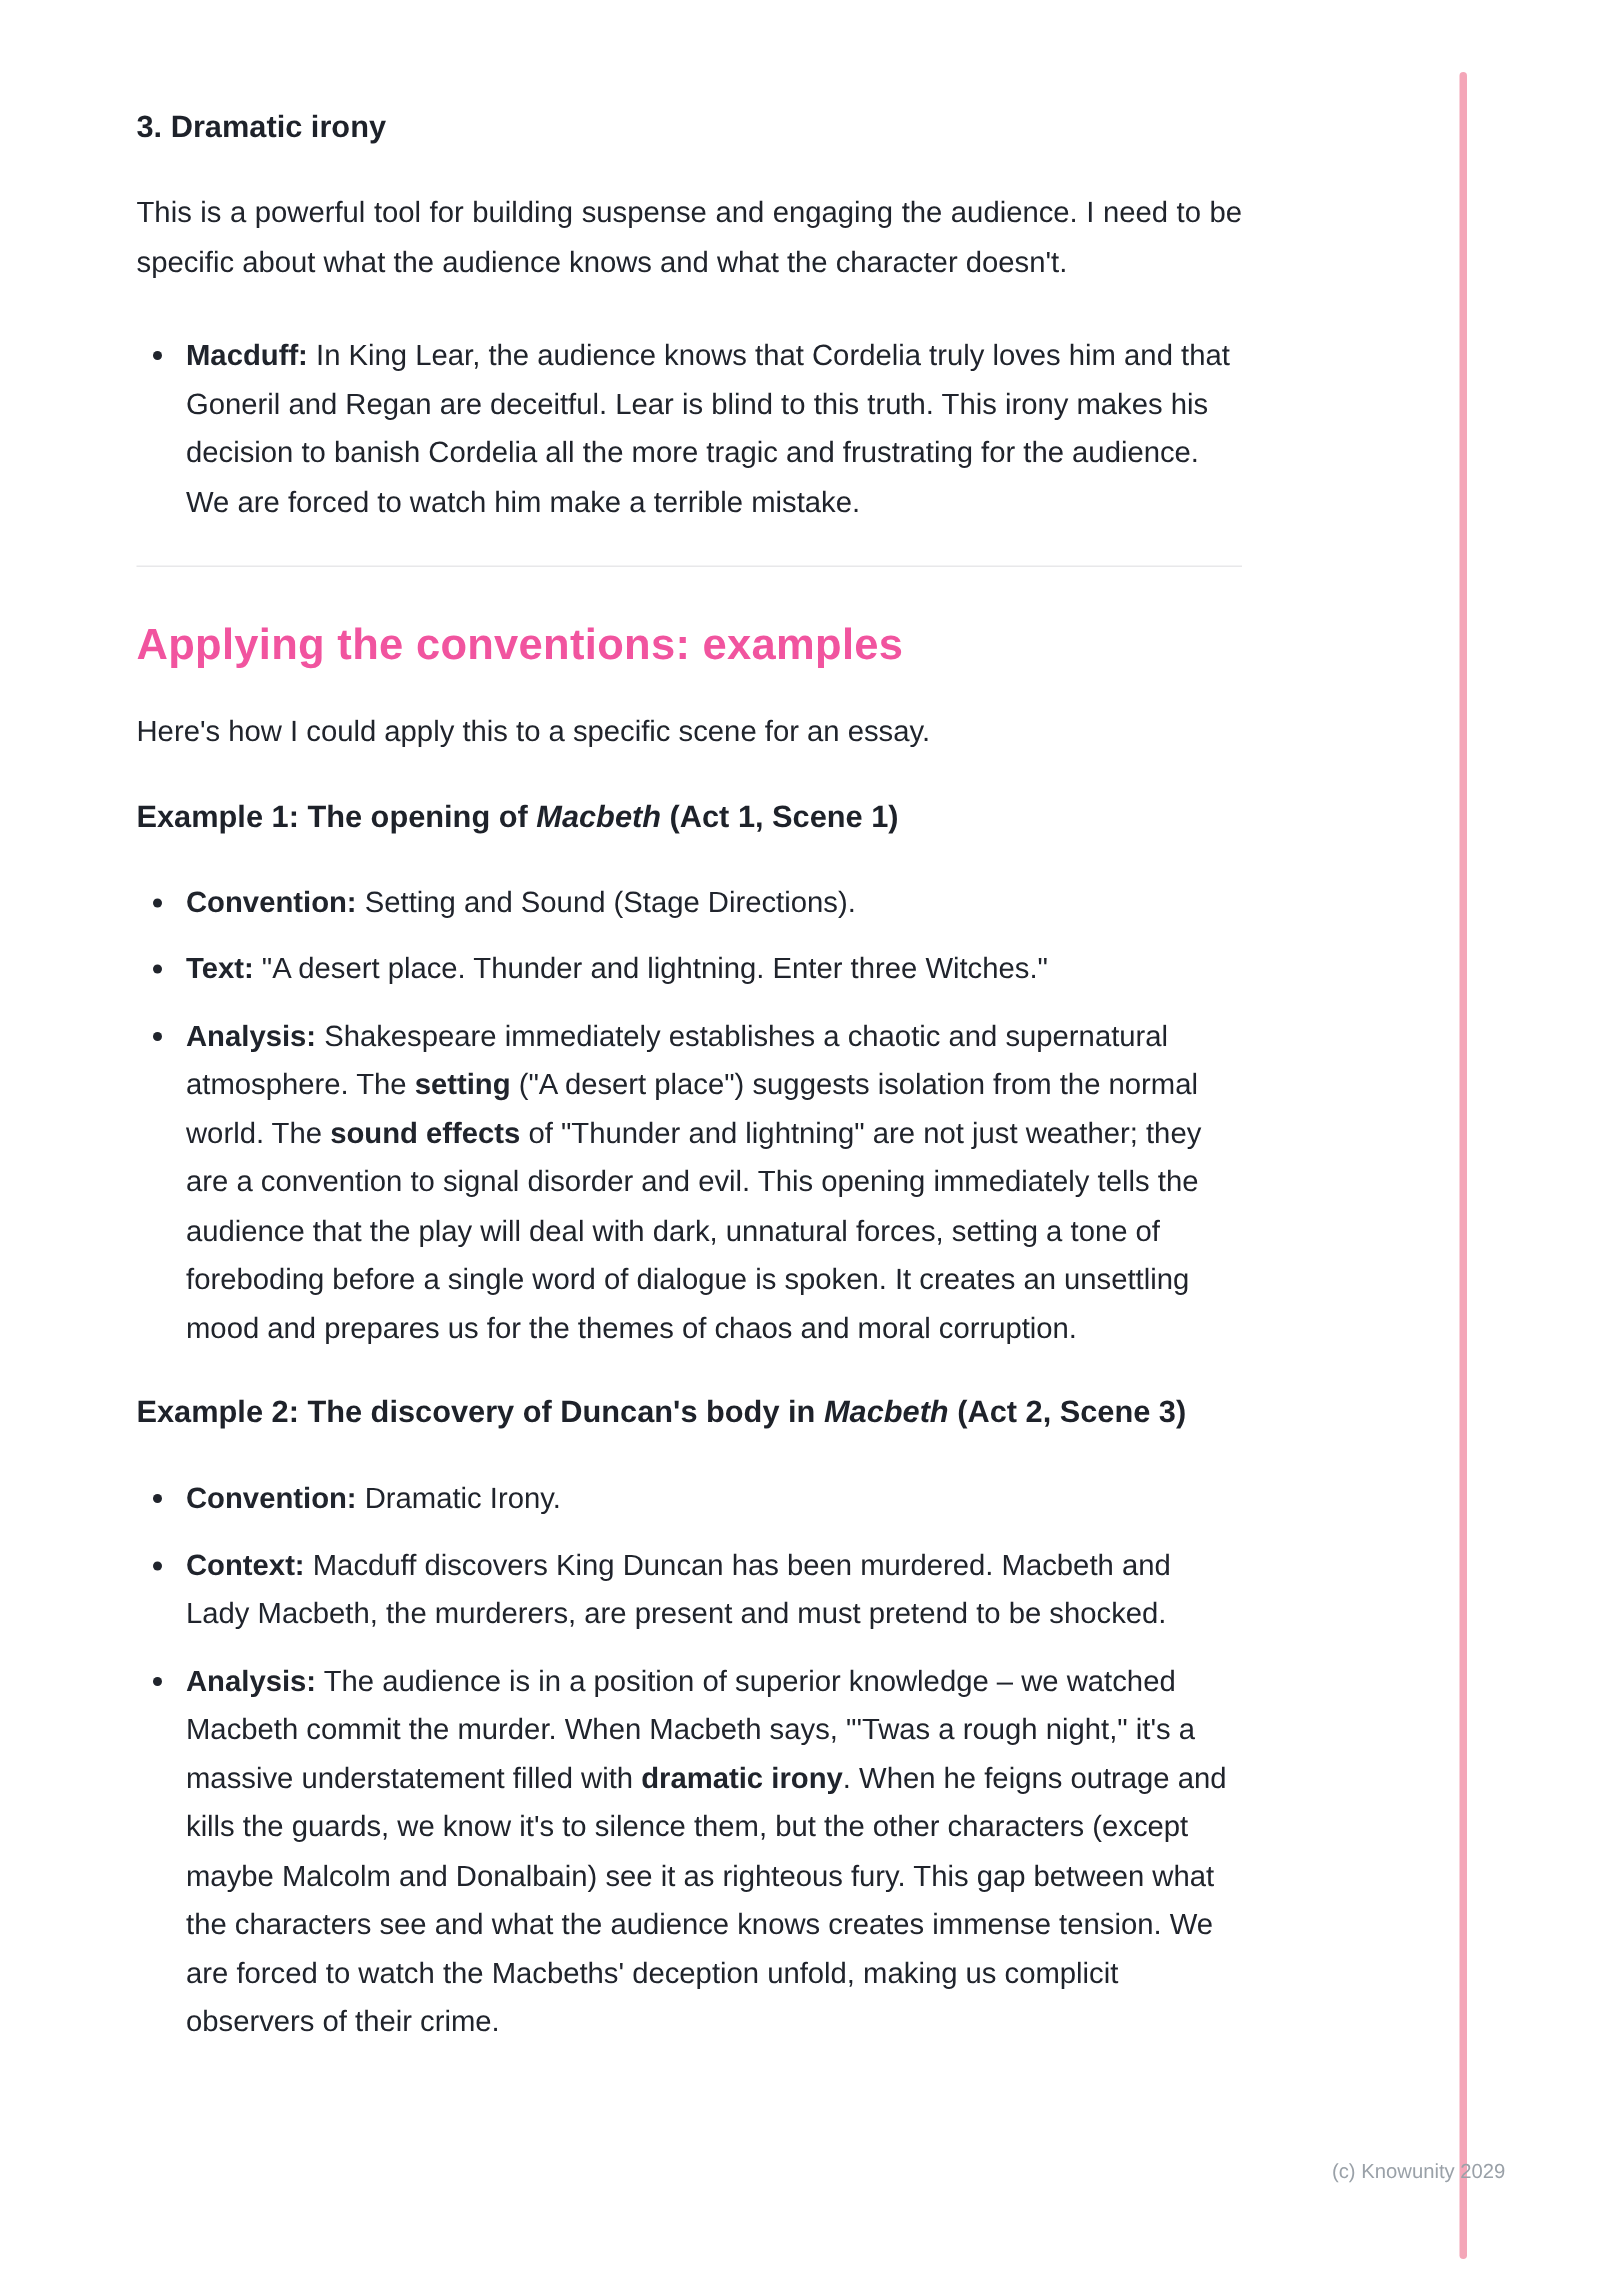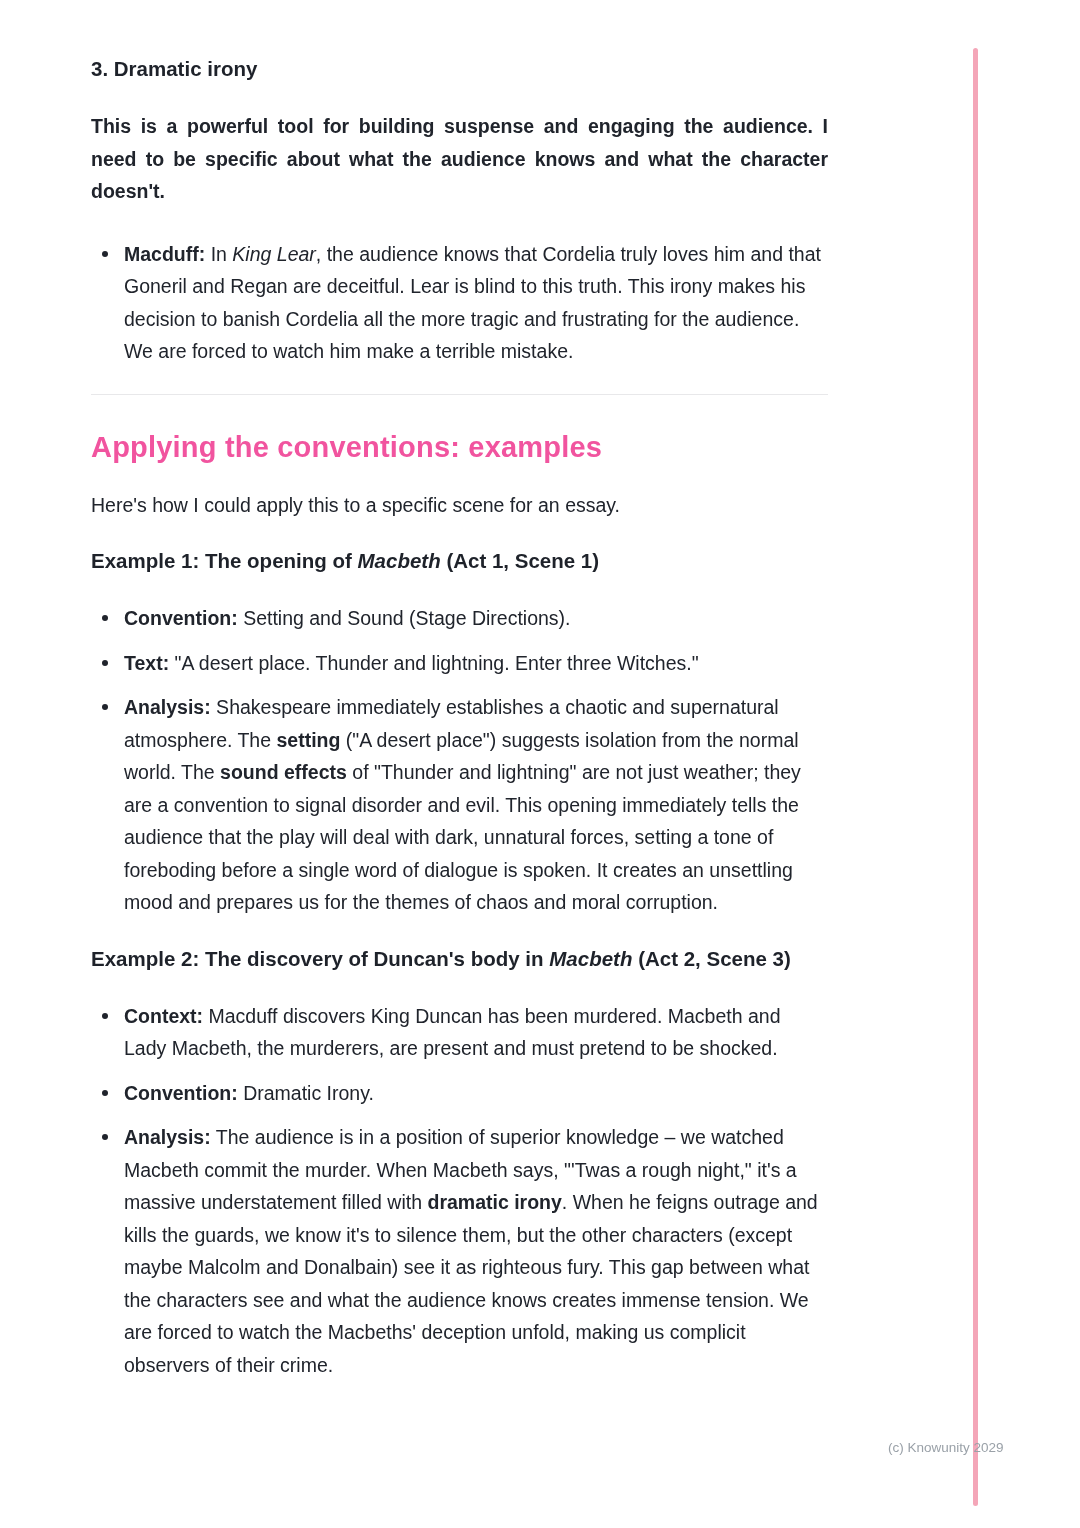--- a/index.html
+++ b/index.html
@@ -7,28 +7,28 @@
   body {
     width: 1080px; height: 1528px;
     font-family: "Liberation Sans", sans-serif;
     position: relative; overflow: hidden;
   }
   .page {
     position: relative; width: 1080px; height: 1528px;
     background: #ffffff; overflow: hidden;
   }
   .content {
-    position: absolute; left: 91px; top: 56px; width: 737px;
+    position: absolute; left: 91px; top: 72px; width: 737px;
     color: #20242c; font-size: 19.5px; line-height: 32.5px;
   }
   .h-small {
     font-size: 20.5px; line-height: 26px; font-weight: 700;
     color: #1e222a; margin: 0 0 28px 0;
   }
-  .p-intro { text-align: justify; margin: 1px 0 30px 0; font-weight: bold; }
+  .p-intro { text-align: justify; margin: 1px 0 30px 0; }
   .p-lead  { margin: 0 0 26px 0; }
   .content ul { list-style: none; margin: 0 0 26px 0; padding: 0; }
   .content li { position: relative; padding-left: 33px; }
   .content li + li { margin-top: 12px; }
   .content li::before {
     content: ""; position: absolute; left: 11px; top: 13px;
     width: 6px; height: 6px; border-radius: 50%; background: #20242c;
   }
   hr.divider {
     border: none; border-top: 1px solid #e8e8ea;
@@ -36,21 +36,21 @@
   }
   .h-pink {
     font-size: 29px; line-height: 36px; font-weight: 700;
     color: #f1549f; margin: 0 0 24px 0; letter-spacing: 0.2px;
   }
   .h-example {
     font-size: 20.5px; line-height: 28px; font-weight: 700;
     color: #1e222a; margin: 0 0 27px 0;
   }
   .b  { font-weight: 700; }
-  .i  { font-style: italic; }
+  .i  { }
   .bi { font-weight: 700; font-style: italic; }
   .side-rule {
     position: absolute; left: 973px; top: 48px;
     width: 5px; height: 1458px;
     background: #f4a6b8; border-radius: 3px; z-index: 1;
   }
   .watermark {
     position: absolute; left: 888px; top: 1440px;
     font-size: 13.5px; line-height: 16px; color: #9aa1a8; z-index: 2;
   }
@@ -84,19 +84,19 @@
 
     <ul>
       <li><span class="b">Convention:</span><span> Setting and Sound (Stage Directions).</span></li>
       <li><span class="b">Text:</span><span> "A desert place. Thunder and lightning. Enter three Witches."</span></li>
       <li><span class="b">Analysis:</span><span> Shakespeare immediately establishes a chaotic and supernatural atmosphere. The </span><span class="b">setting</span><span> ("A desert place") suggests isolation from the normal world. The </span><span class="b">sound effects</span><span> of "Thunder and lightning" are not just weather; they are a convention to signal disorder and evil. This opening immediately tells the audience that the play will deal with dark, unnatural forces, setting a tone of foreboding before a single word of dialogue is spoken. It creates an unsettling mood and prepares us for the themes of chaos and moral corruption.</span></li>
     </ul>
 
     <h4 class="h-example"><span>Example 2: The discovery of Duncan's body in </span><span class="bi">Macbeth</span><span> (Act 2, Scene 3)</span></h4>
 
     <ul>
+      <li><span class="b">Convention:</span><span> Dramatic Irony.</span></li>
       <li><span class="b">Context:</span><span> Macduff discovers King Duncan has been murdered. Macbeth and Lady Macbeth, the murderers, are present and must pretend to be shocked.</span></li>
-      <li><span class="b">Convention:</span><span> Dramatic Irony.</span></li>
       <li><span class="b">Analysis:</span><span> The audience is in a position of superior knowledge – we watched Macbeth commit the murder. When Macbeth says, "'Twas a rough night," it's a massive understatement filled with </span><span class="b">dramatic irony</span><span>. When he feigns outrage and kills the guards, we know it's to silence them, but the other characters (except maybe Malcolm and Donalbain) see it as righteous fury. This gap between what the characters see and what the audience knows creates immense tension. We are forced to watch the Macbeths' deception unfold, making us complicit observers of their crime.</span></li>
     </ul>
 
   </main>
 </div>
 
 </body></html>

